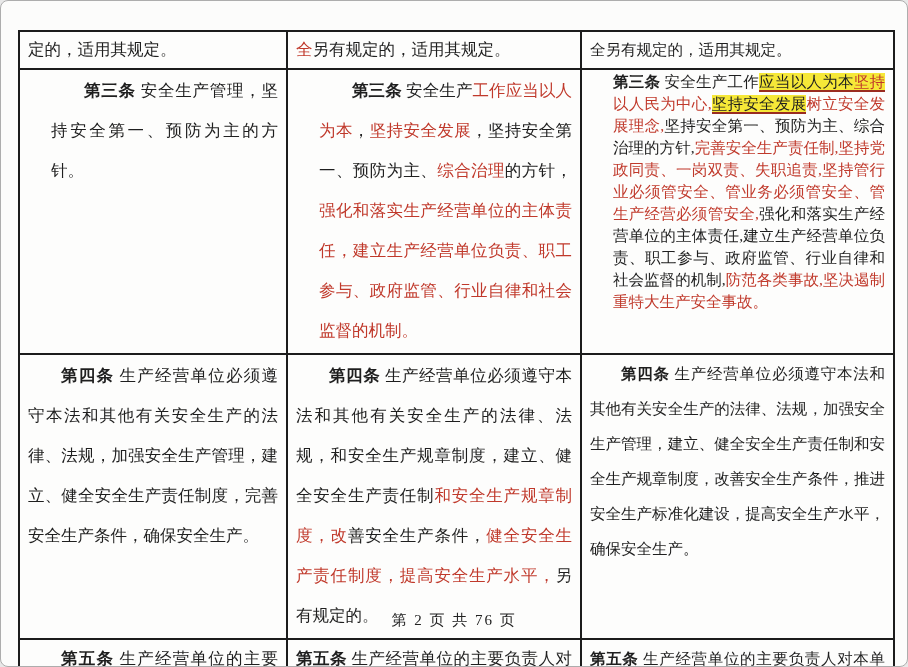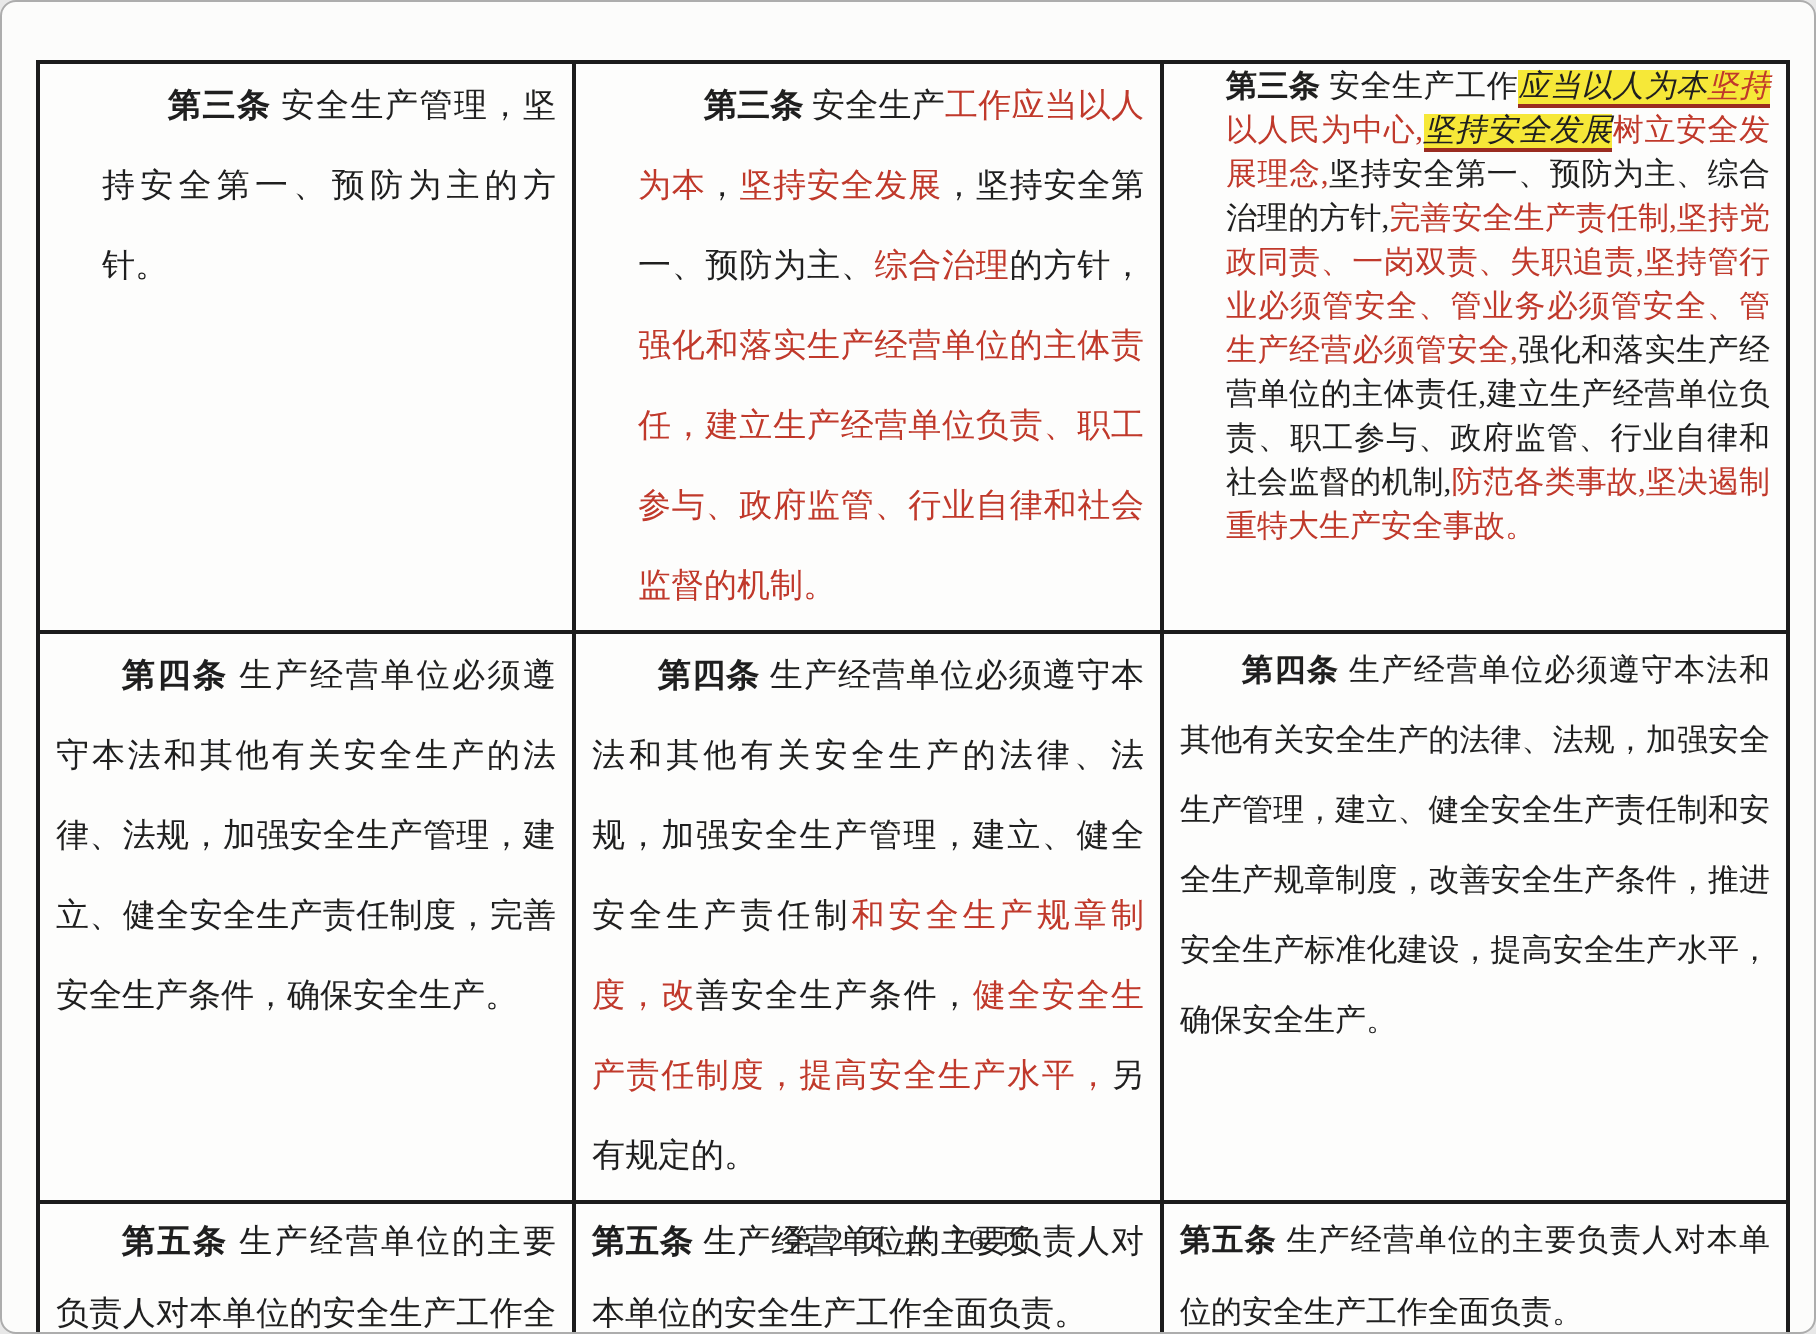--- a/index.html
+++ b/index.html
@@ -47,21 +47,21 @@
     text-align: justify;
     text-justify: inter-character;
     word-break: break-all;
   }
   p.indent { text-indent: 2em; }
 
   span.seg { color: #1f1f1f; }
   span.b  { font-weight: bold; }
   span.r  { color: var(--red, #c0392b); }
   span.hl { background: var(--hl, #f6e838); }
-  span.u  { border-bottom: 2px solid var(--ul, #9a2c20); font-style: italic; }
+  span.u  { border-bottom: 2px solid var(--ul, #9a2c20); }
 
   .footer {
     position: absolute;
     left: 0;
     top: 610px;
     width: 100%;
     text-align: center;
     font-size: 15px;
     letter-spacing: 2px;
     color: #222;
@@ -71,37 +71,48 @@
 <body>
 
 <div class="screen">
   <table class="law-table">
     <colgroup>
       <col style="width:268px">
       <col style="width:294px">
       <col style="width:313px">
     </colgroup>
     <tbody>
+        <tr class="row-1">
+          <td class="cell col1">
+            <p class="para"><span class="seg">定的，适用其规定。</span></p>
+          </td>
+          <td class="cell col2">
+            <p class="para"><span class="seg r">全</span><span class="seg">另有规定的，适用其规定。</span></p>
+          </td>
+          <td class="cell col3">
+            <p class="para"><span class="seg">全另有规定的，适用其规定。</span></p>
+          </td>
+        </tr>
         <tr class="row-2">
           <td class="cell col1">
             <p class="para indent"><span class="seg b">第三条</span><span class="seg"> 安全生产管理，坚持安全第一、预防为主的方针。</span></p>
           </td>
           <td class="cell col2">
             <p class="para indent"><span class="seg b">第三条</span><span class="seg"> 安全生产</span><span class="seg r">工作应当以人为本</span><span class="seg">，</span><span class="seg r">坚持安全发展</span><span class="seg">，坚持安全第一、预防为主、</span><span class="seg r">综合治理</span><span class="seg">的方针，</span><span class="seg r">强化和落实生产经营单位的主体责任，建立生产经营单位负责、职工参与、政府监管、行业自律和社会监督的机制。</span></p>
           </td>
           <td class="cell col3">
             <p class="para"><span class="seg b">第三条</span><span class="seg"> 安全生产工作</span><span class="seg hl u">应当以人为本</span><span class="seg r hl u">坚持</span><span class="seg r">以人民为中心,</span><span class="seg hl u">坚持安全发展</span><span class="seg r">树立安全发展理念,</span><span class="seg">坚持安全第一、预防为主、综合治理的方针,</span><span class="seg r">完善安全生产责任制,坚持党政同责、一岗双责、失职追责,坚持管行业必须管安全、管业务必须管安全、管生产经营必须管安全,</span><span class="seg">强化和落实生产经营单位的主体责任,建立生产经营单位负责、职工参与、政府监管、行业自律和社会监督的机制,</span><span class="seg r">防范各类事故,坚决遏制重特大生产安全事故。</span></p>
           </td>
         </tr>
         <tr class="row-3">
           <td class="cell col1">
             <p class="para indent"><span class="seg b">第四条</span><span class="seg"> 生产经营单位必须遵守本法和其他有关安全生产的法律、法规，加强安全生产管理，建立、健全安全生产责任制度，完善安全生产条件，确保安全生产。</span></p>
           </td>
           <td class="cell col2">
-            <p class="para indent"><span class="seg b">第四条</span><span class="seg"> 生产经营单位必须遵守本法和其他有关安全生产的法律、法规，加强安全生产管理，建立、健全安全生产责任制</span><span class="seg r">和安全生产规章制度，改</span><span class="seg">善安全生产条件，</span><span class="seg r">健全安全生产责任制度，提高安全生产水平，</span><span class="seg">另有规定的。</span></p>
+            <p class="para indent"><span class="seg b">第四条</span><span class="seg"> 生产经营单位必须遵守本法和其他有关安全生产的法律、法规，和安全生产规章制度，建立、健全安全生产责任制</span><span class="seg r">和安全生产规章制度，改</span><span class="seg">善安全生产条件，</span><span class="seg r">健全安全生产责任制度，提高安全生产水平，</span><span class="seg">另有规定的。</span></p>
           </td>
           <td class="cell col3">
             <p class="para indent"><span class="seg b">第四条</span><span class="seg"> 生产经营单位必须遵守本法和其他有关安全生产的法律、法规，加强安全生产管理，建立、健全安全生产责任制和安全生产规章制度，改善安全生产条件，推进安全生产标准化建设，提高安全生产水平，确保安全生产。</span></p>
           </td>
         </tr>
         <tr class="row-4">
           <td class="cell col1">
             <p class="para indent"><span class="seg b">第五条</span><span class="seg"> 生产经营单位的主要负责人对本单位的安全生产工作全面</span></p>
           </td>
           <td class="cell col2">

